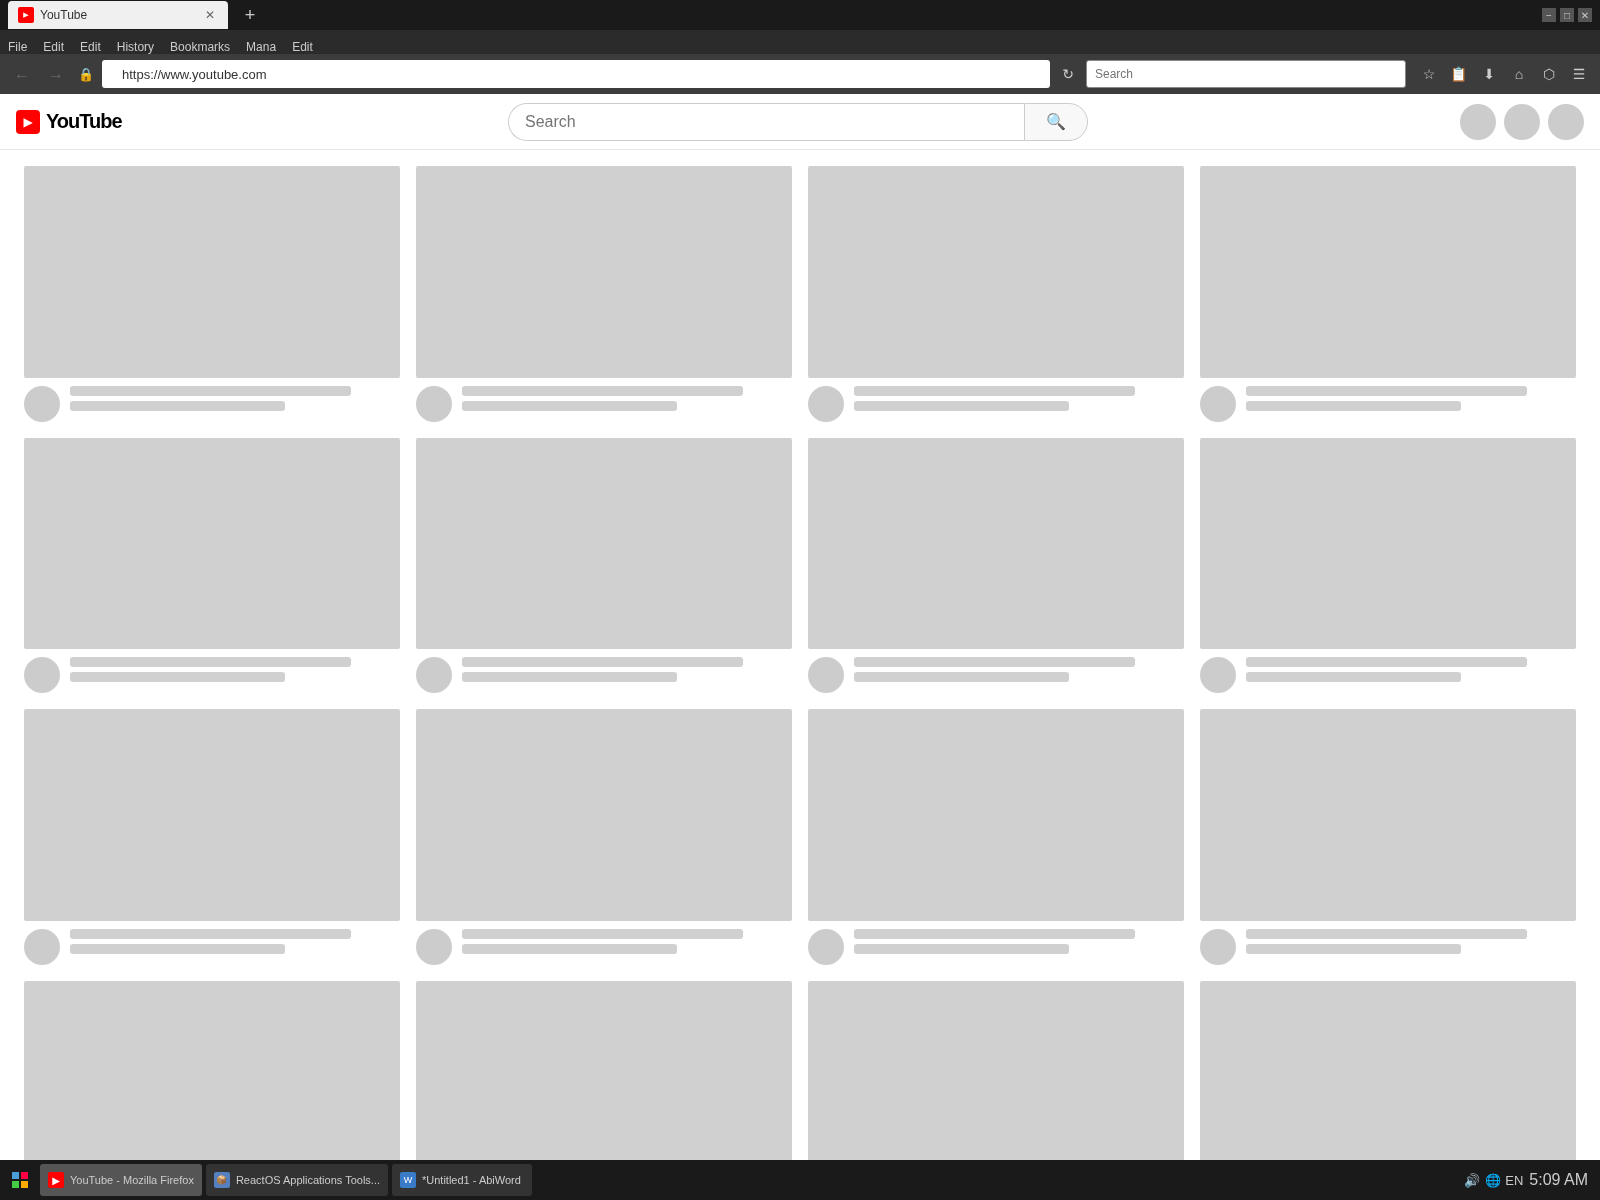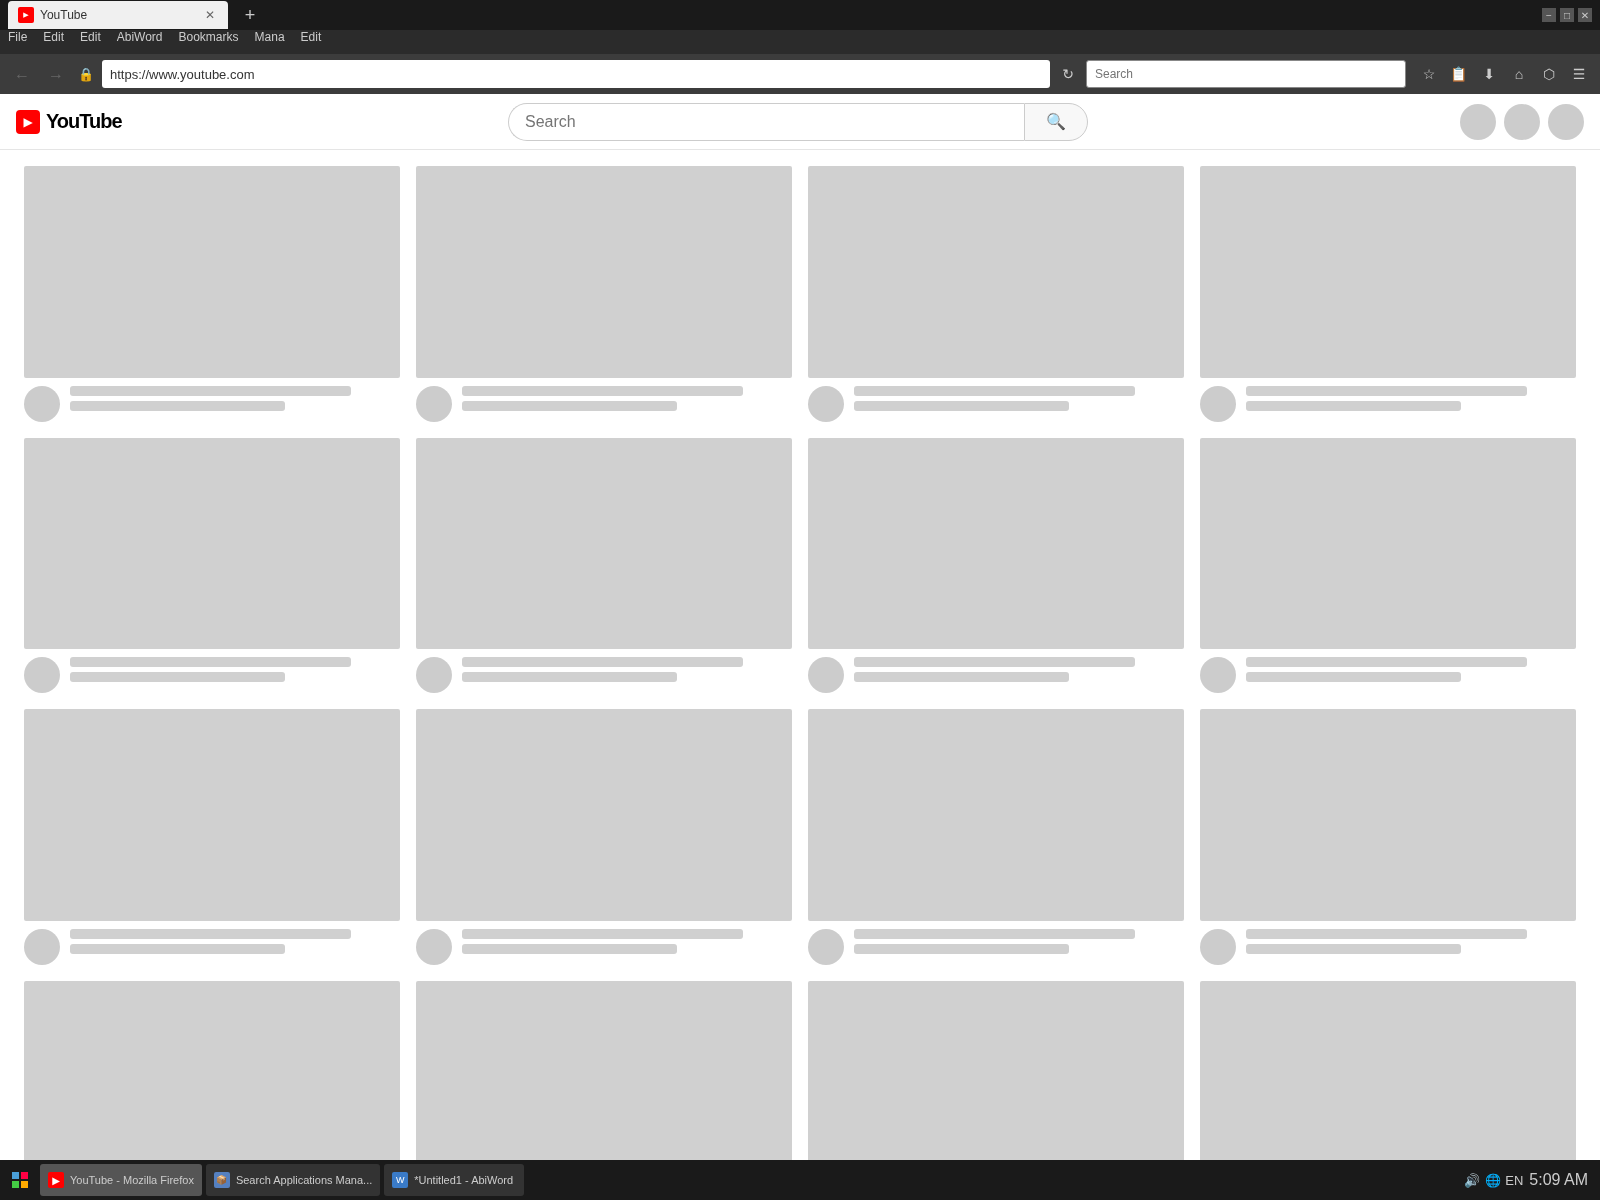--- a/index.html
+++ b/index.html
@@ -25,21 +25,21 @@
       border: none;
       cursor: pointer;
       display: flex; align-items: center; justify-content: center;
       color: #ccc; font-size: 10px;
     }
 
     .browser-menubar {
       background: #2b2b2b;
       height: 24px;
       display: flex;
-      align-items: flex-start;
+      align-items: flex-end;
       padding: 0 8px;
       gap: 16px;
     }
     .menu-item {
       color: #ccc;
       font-size: 12px;
       cursor: pointer;
     }
     .tab {
       background: #f0f0f0;
@@ -116,21 +116,21 @@
       color: #888;
       font-size: 13px;
       display: flex; align-items: center; justify-content: center;
     }
     .address-bar {
       flex: 1;
       height: 28px;
       background: #fff;
       border: none;
       border-radius: 3px;
-      padding: 0 8px;
+      padding: 0 20px;
       font-size: 13px;
       color: #333;
       outline: none;
     }
     .refresh-btn {
       width: 24px; height: 24px;
       background: none;
       border: none;
       color: #ccc;
       font-size: 14px;
@@ -380,21 +380,21 @@
     <button class="win-btn">−</button>
     <button class="win-btn">□</button>
     <button class="win-btn">✕</button>
   </div>
 </div>
 
 <div class="browser-menubar">
   <span class="menu-item">File</span>
   <span class="menu-item">Edit</span>
   <span class="menu-item">Edit</span>
-  <span class="menu-item">AbiWord</span>
+  <span class="menu-item">History</span>
   <span class="menu-item">Bookmarks</span>
   <span class="menu-item">Mana</span>
   <span class="menu-item">Edit</span>
 </div>
 
 <div class="browser-toolbar">
   <button class="nav-btn disabled">←</button>
   <button class="nav-btn disabled">→</button>
   <div class="security-icon">🔒</div>
   <input class="address-bar" type="text" value="https://www.youtube.com" style="">
@@ -591,21 +591,21 @@
     </svg>
   </button>
 
   <button class="taskbar-item active">
     <div class="taskbar-favicon" style="background:#ff0000; border-radius:2px; display:flex; align-items:center; justify-content:center; color:white; font-size:10px;">▶</div>
     <span style="overflow:hidden; white-space:nowrap; text-overflow:ellipsis;">YouTube - Mozilla Firefox</span>
   </button>
 
   <button class="taskbar-item">
     <div class="taskbar-favicon" style="background:#5580c0; border-radius:2px; display:flex; align-items:center; justify-content:center; color:white; font-size:9px;">📦</div>
-    <span style="overflow:hidden; white-space:nowrap; text-overflow:ellipsis;">Search Applications Mana...</span>
+    <span style="overflow:hidden; white-space:nowrap; text-overflow:ellipsis;">ReactOS Applications Tools...</span>
   </button>
 
   <button class="taskbar-item">
     <div class="taskbar-favicon" style="background:#3a7bc8; border-radius:2px; display:flex; align-items:center; justify-content:center; color:white; font-size:9px;">W</div>
     <span style="overflow:hidden; white-space:nowrap; text-overflow:ellipsis;text-align:right;">*Untitled1 - AbiWord</span>
   </button>
 
   <div class="taskbar-separator"></div>
 
   <div class="taskbar-sys">

